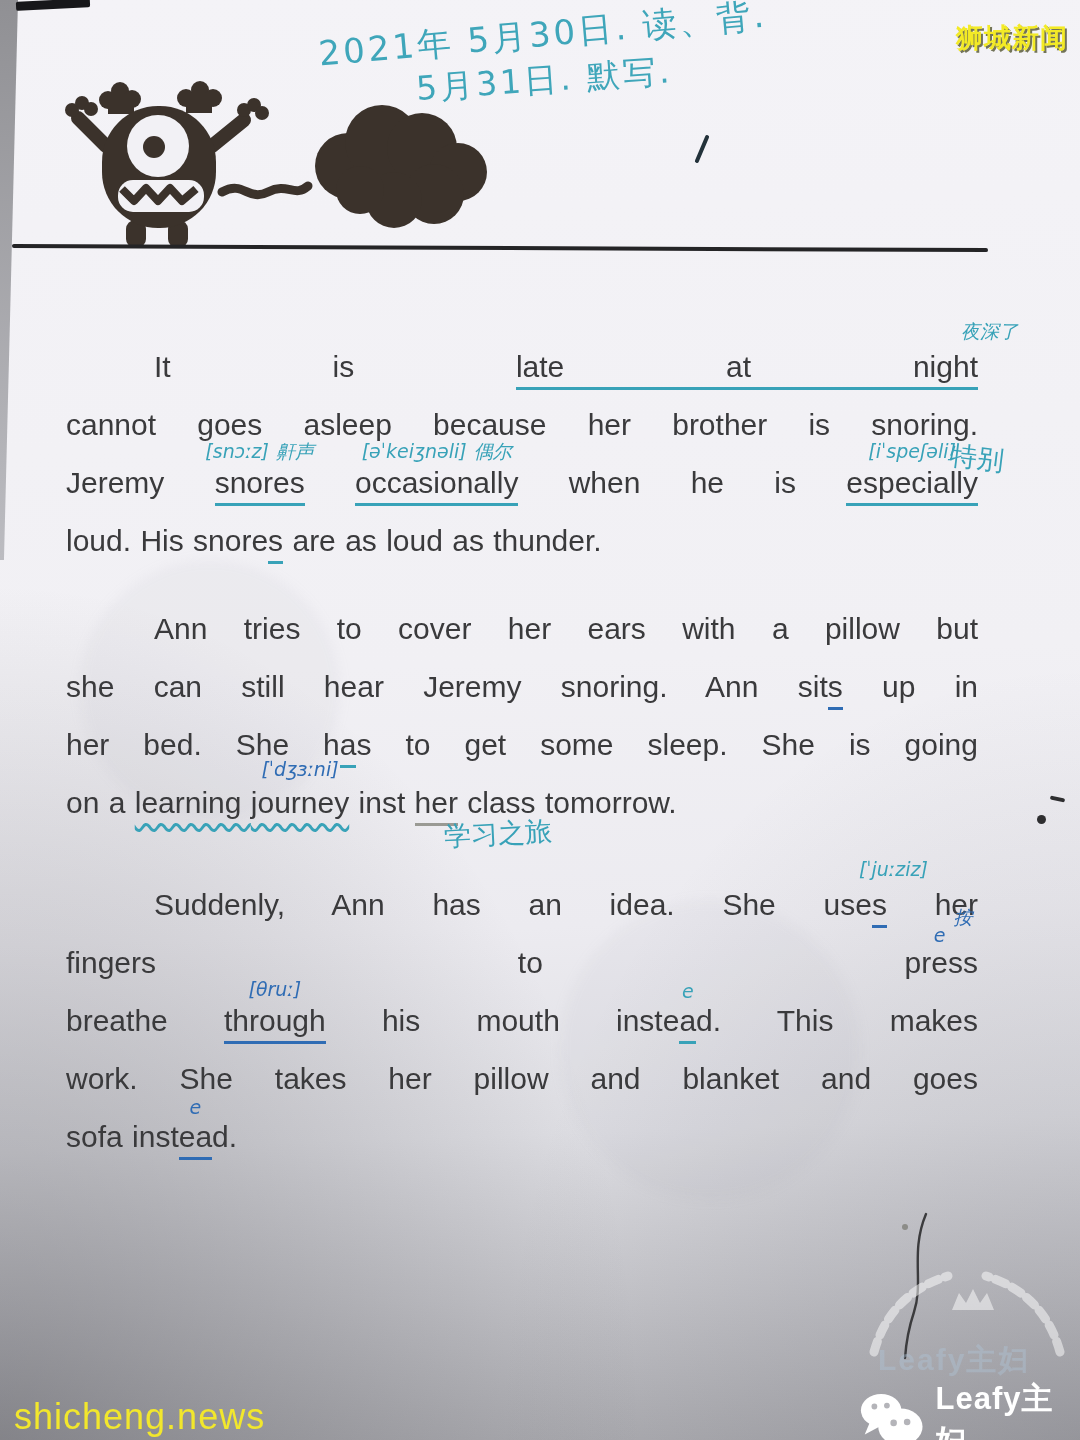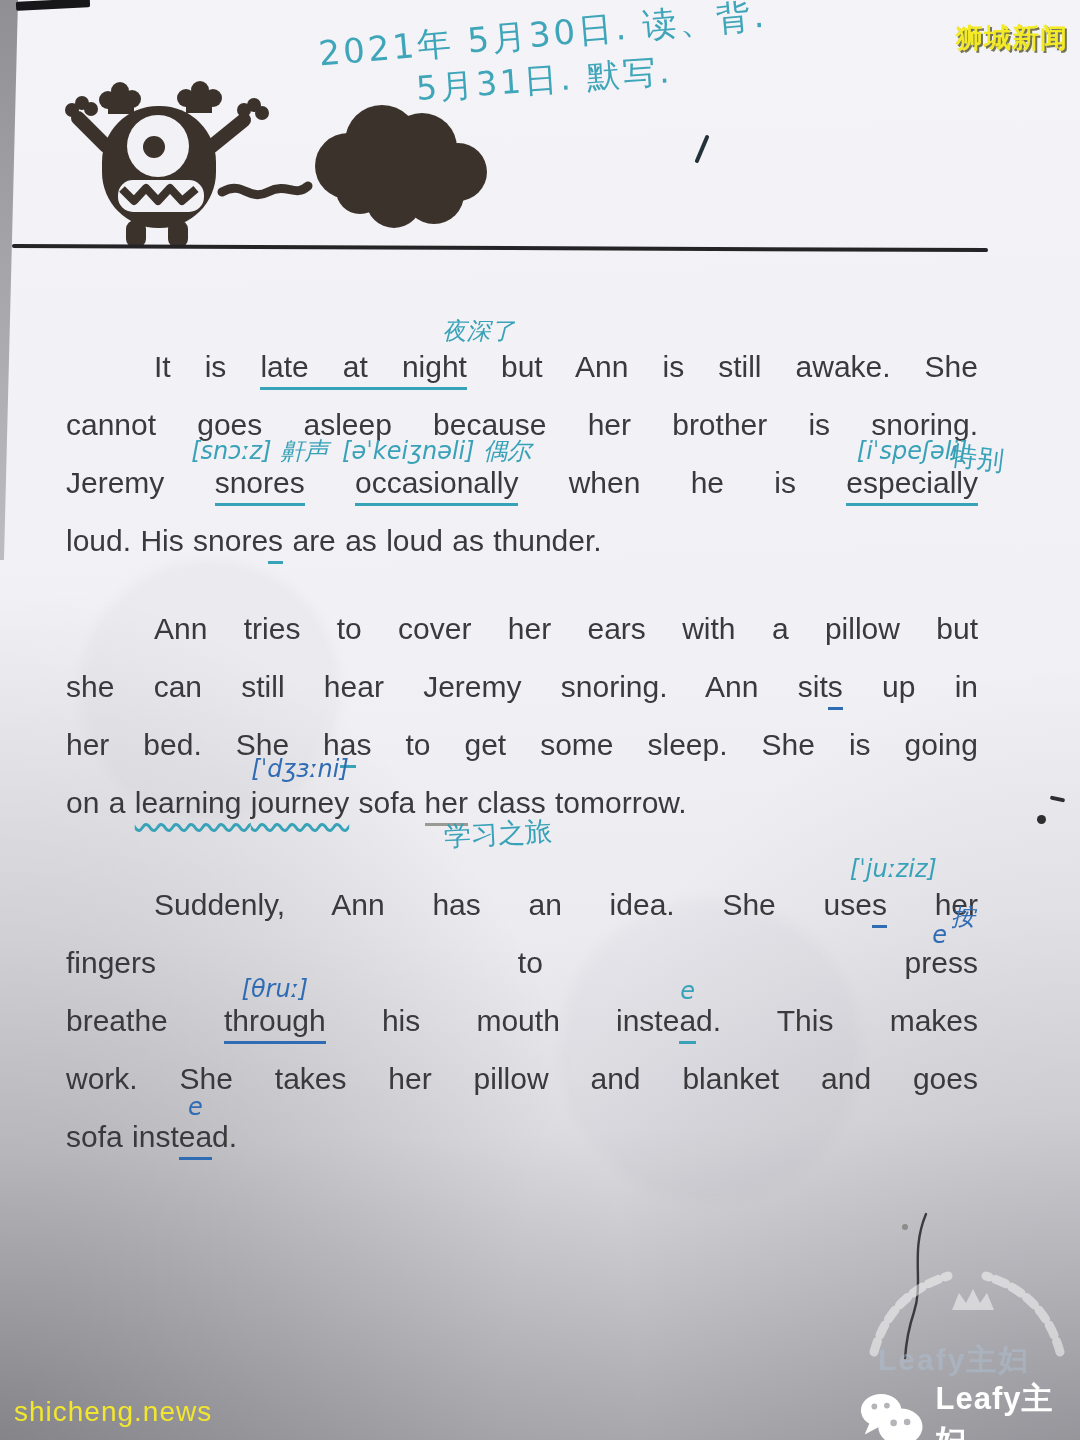--- a/index.html
+++ b/index.html
@@ -27,33 +27,33 @@
   .para{position:absolute;left:0;width:100%;}
   .line{height:58px;line-height:58px;font-size:30px;word-spacing:1px;text-align:justify;text-align-last:justify;white-space:normal;}
   .line.last{text-align-last:left;}
   .line.indent{text-indent:88px;}
   .seg{position:relative;}
   .u-teal{border-bottom:3px solid #38a2b8;padding-bottom:4px;}
   .u-blue{border-bottom:3px solid #2f6cb4;padding-bottom:4px;}
   .u-gray{border-bottom:3px solid #9a9a94;padding-bottom:4px;}
   .u-wavy{text-decoration-line:underline;text-decoration-style:wavy;text-decoration-color:#38a2b8;text-decoration-thickness:2.5px;text-underline-offset:10px;}
   .ann{position:absolute;left:50%;top:-26px;transform:translateX(-50%);font-family:"DejaVu Sans",sans-serif;
-       font-size:24px;line-height:22px;white-space:nowrap;font-style:italic;}
+       font-size:19px;line-height:22px;white-space:nowrap;font-style:italic;}
   .c-teal{color:#38a2b8;} .c-blue{color:#2f6cb4;}
   .float-gloss{position:absolute;font-family:"DejaVu Sans",sans-serif;white-space:nowrap;}
   
   .pen-slash{position:absolute;left:700px;top:134px;width:4px;height:30px;background:#23323a;transform:rotate(23deg);border-radius:2px;}
   .ink-dot{position:absolute;left:1037px;top:815px;width:9px;height:9px;background:#2e2e30;border-radius:50%;}
   .ink-dash{position:absolute;left:1050px;top:797px;width:15px;height:4px;background:#2e2e30;transform:rotate(12deg);border-radius:2px;}
   .pencil-dot{position:absolute;left:902px;top:1224px;width:6px;height:6px;background:#8c8c88;border-radius:50%;}
   .hair{position:absolute;left:880px;top:1212px;}
   
   .wm-tr{position:absolute;left:956px;top:20px;font-size:27px;font-weight:bold;color:#f3ea25;
          text-shadow:2px 2px 0 rgba(90,92,60,.85);letter-spacing:1px;text-align:center;}
-  .wm-bl{position:absolute;left:14px;top:1396px;font-size:28px;color:#f2e72c;letter-spacing:1px;}
+  .wm-bl{position:absolute;left:14px;top:1396px;font-size:36px;color:#f2e72c;letter-spacing:1px;}
   .wreath{position:absolute;left:852px;top:1252px;opacity:.5;}
   .ghost{position:absolute;left:878px;top:1340px;font-size:30px;font-weight:bold;letter-spacing:2px;color:rgba(175,195,215,.42);}
   .wechat-row{position:absolute;left:858px;top:1378px;display:flex;align-items:center;gap:12px;}
   .wechat-label{font-size:31px;font-weight:bold;color:#ffffff;letter-spacing:1px;}
   
   .bleed{position:absolute;border-radius:50%;background:rgba(150,150,170,.07);filter:blur(6px);}
 </style>
 </head>
 <body>
 
@@ -115,30 +115,30 @@
   </svg>
   <div class="ground"></div>
 
   <div class="pen-slash"></div>
   <div class="ink-dot"></div>
   <div class="ink-dash"></div>
   <div class="pencil-dot"></div>
 
   <div class="textcol" id="textcol">
       <div class="para" style="top: 338px;">
-        <div class="line indent"><span class="seg">It is </span><span class="seg u-teal">late at </span><span class="seg u-teal">night<span class="ann c-teal" style="top: -30px;">夜深了</span></span><span class="seg"> but Ann is still awake. She</span></div>
+        <div class="line indent"><span class="seg">It is </span><span class="seg u-teal">late at </span><span class="seg u-teal">night<span class="ann c-teal" style="top: -30px;">夜深了</span></span></div>
         <div class="line"><span class="seg">cannot goes asleep because her brother is snoring.</span></div>
         <div class="line"><span class="seg">Jeremy </span><span class="seg u-teal">snores<span class="ann c-teal">[snɔːz] 鼾声</span></span><span class="seg"> </span><span class="seg u-teal">occasionally<span class="ann c-teal">[əˈkeiʒnəli] 偶尔</span></span><span class="seg"> when he is </span><span class="seg u-teal">especially<span class="ann c-teal">[iˈspeʃəli]</span></span></div>
         <div class="line last"><span class="seg">loud. His snore</span><span class="seg u-teal">s</span><span class="seg"> are as loud as thunder.</span></div>
       </div>
       <div class="para" style="top: 600px;">
         <div class="line indent"><span class="seg">Ann tries to cover her ears with a pillow but</span></div>
         <div class="line"><span class="seg">she can still hear Jeremy snoring. Ann sit</span><span class="seg u-blue">s</span><span class="seg"> up in</span></div>
         <div class="line"><span class="seg">her bed. She h</span><span class="seg u-teal">a</span><span class="seg">s to get some sleep. She is going</span></div>
-        <div class="line last"><span class="seg">on a </span><span class="seg u-wavy">learning </span><span class="seg u-wavy">journey<span class="ann c-blue" style="top: -28px;">[ˈdʒɜːni]</span></span><span class="seg"> sofa </span><span class="seg u-gray">her</span><span class="seg"> class tomorrow.</span></div>
+        <div class="line last"><span class="seg">on a </span><span class="seg u-wavy">learning </span><span class="seg u-wavy">journey<span class="ann c-blue" style="top: -28px;">[ˈdʒɜːni]</span></span><span class="seg"> inst </span><span class="seg u-gray">her</span><span class="seg"> class tomorrow.</span></div>
       </div>
       <div class="para" style="top: 876px;">
         <div class="line indent"><span class="seg">Suddenly, Ann has an idea. She use</span><span class="seg u-blue">s<span class="ann c-teal" style="top: -30px; margin-left: -30px;">[ˈjuːziz]</span></span><span class="seg"> her</span></div>
         <div class="line"><span class="seg">fingers to pr</span><span class="seg">e<span class="ann c-blue" style="top: -22px;">e</span></span><span class="seg">ss<span class="ann c-blue" style="top: -40px;">按</span></span></div>
         <div class="line"><span class="seg">breathe </span><span class="seg u-blue">through<span class="ann c-blue">[θruː]</span></span><span class="seg"> his mouth inste</span><span class="seg u-teal">a<span class="ann c-teal" style="top: -24px;">e</span></span><span class="seg">d. This makes</span></div>
         <div class="line"><span class="seg">work. She takes her pillow and blanket and goes</span></div>
         <div class="line last"><span class="seg">sofa inst</span><span class="seg u-blue">ea<span class="ann c-blue" style="top: -24px;">e</span></span><span class="seg">d.</span></div>
       </div>
     </div>
 

